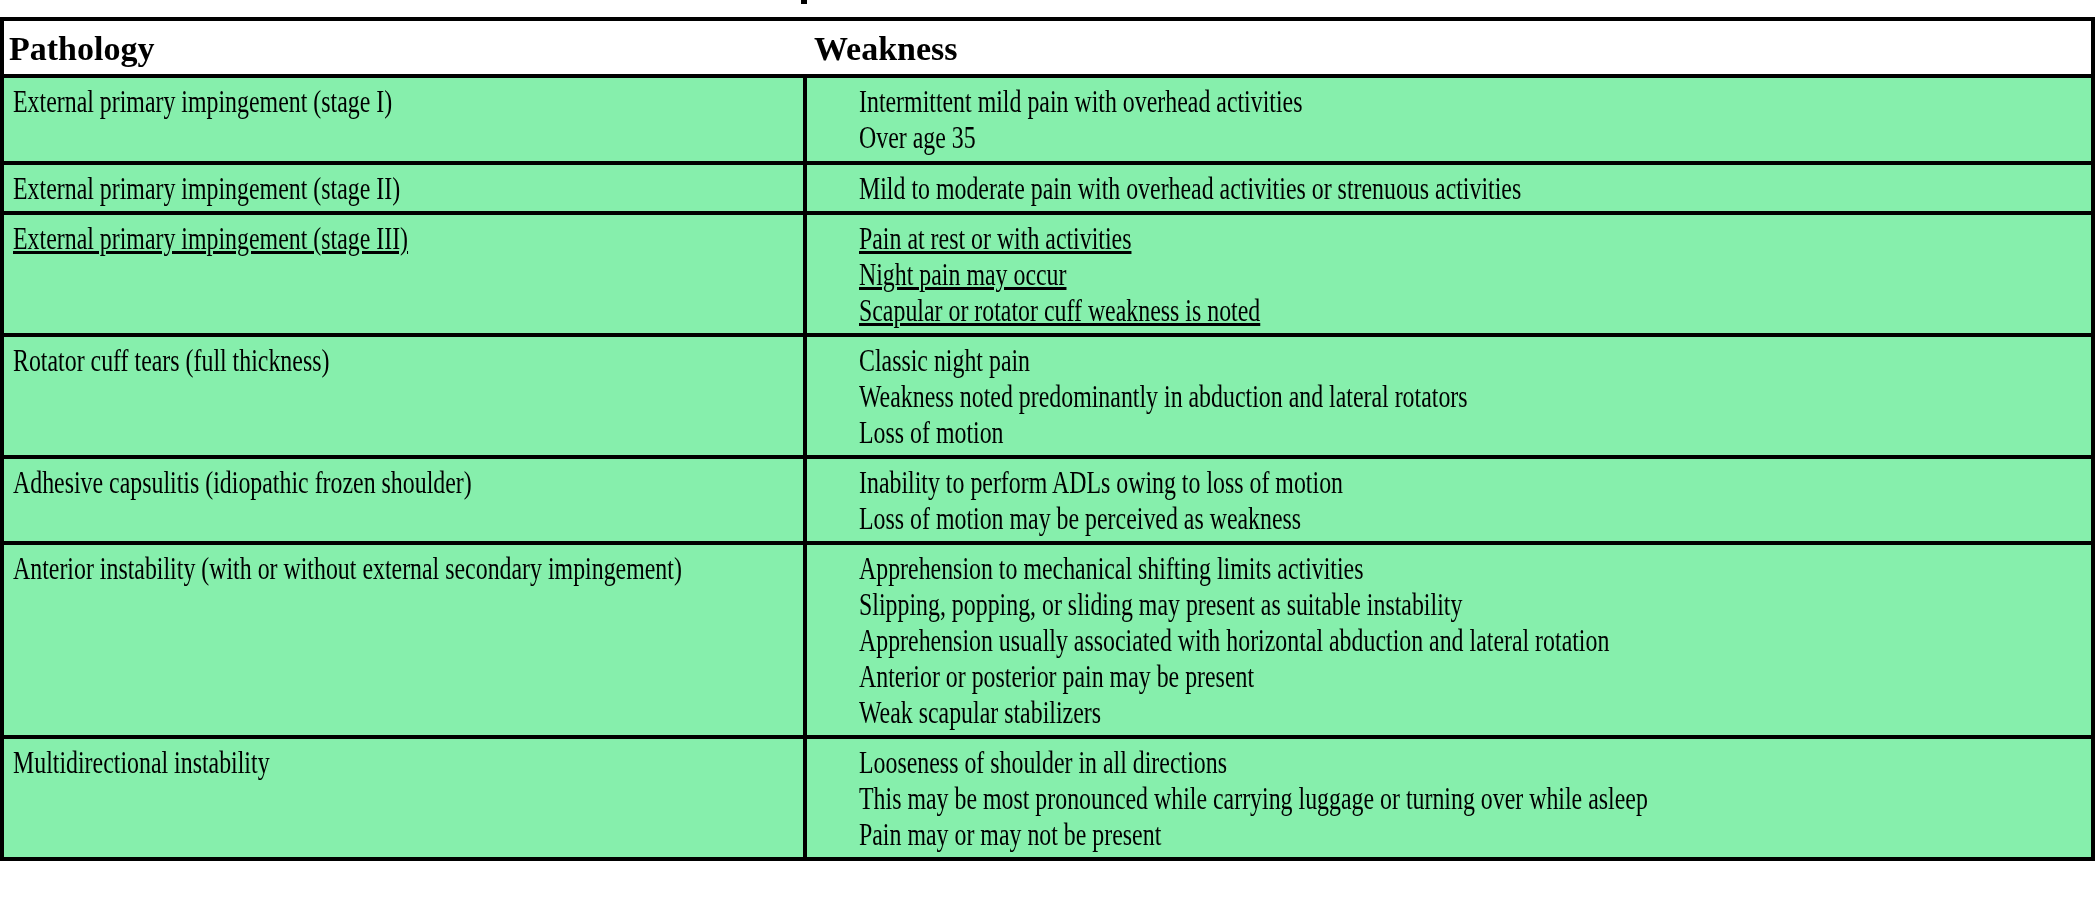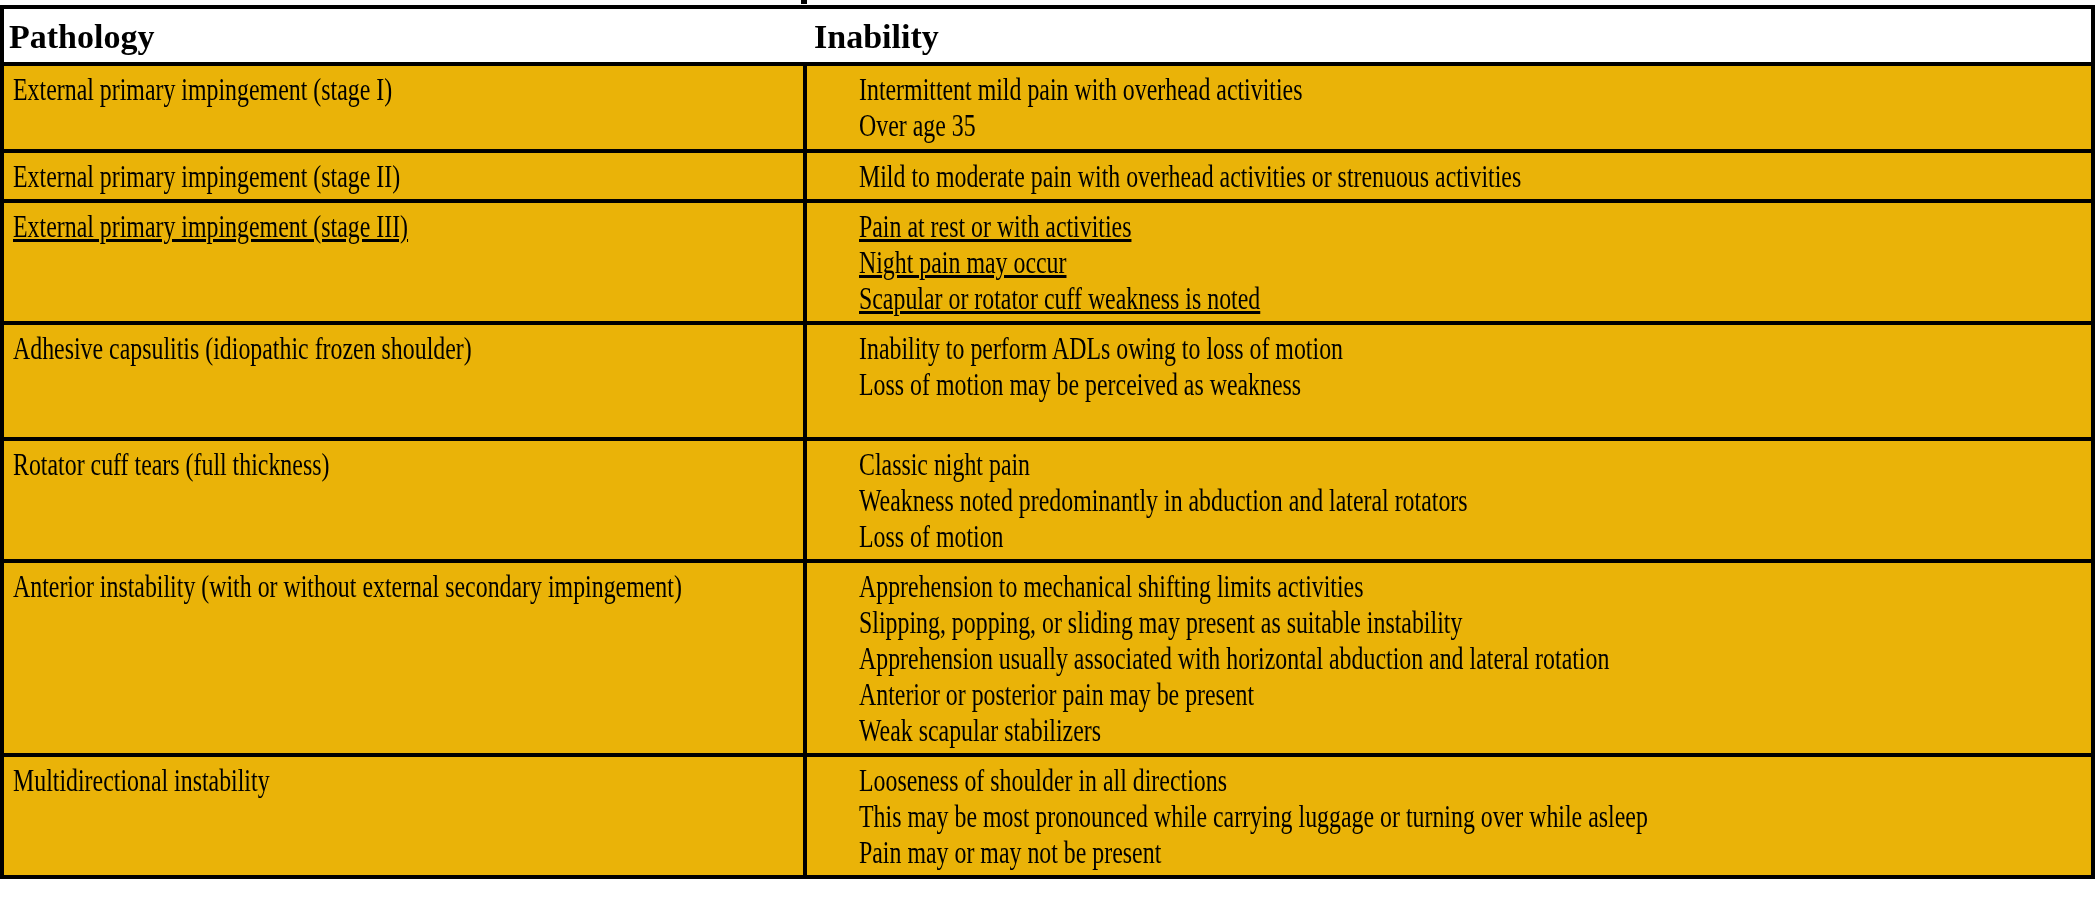--- a/index.html
+++ b/index.html
@@ -6,21 +6,21 @@
   html, body {
     background: #ffffff;
     font-family: "Liberation Serif", "DejaVu Serif", serif;
     color: #000000;
   }
   .page {
     position: relative;
     width: 2095px;
     height: 902px;
     background: #ffffff;
-    padding-top: 5px;
+    padding-top: 17px;
     overflow: hidden;
   }
   
   .top-stub {
     position: absolute;
     left: 801px;
     top: 0;
     width: 6px;
     height: 4px;
     background: #000000;
@@ -41,21 +41,21 @@
     font-weight: bold;
     line-height: 40px;
     padding: 8px 0 0 5px;
     border-bottom: 4px solid #000000;
     white-space: nowrap;
   }
   th.sym-header { padding-left: 9px; }
   td {
     border: 4px solid #000000;
     vertical-align: top;
-    background: #eab308;
+    background: #86efac;
     padding: 6px 0 4px 9px;
     overflow: visible;
   }
   td.sym-cell { padding-left: 52px; }
   
   .tline {
     font-size: 31px;
     line-height: 36px;
     white-space: nowrap;
     transform: scaleX(0.77);
@@ -77,21 +77,21 @@
   <div class="top-stub"></div>
 
   <table class="doc-table">
     <colgroup>
         <col class="c1">
         <col class="c2">
       </colgroup>
     <thead>
       <tr>
         <th class="path-header">Pathology</th>
-        <th class="sym-header">Inability</th>
+        <th class="sym-header">Weakness</th>
       </tr>
     </thead>
     <tbody>
 
       <tr>
         <td class="path-cell">
           <div class="tline">External primary impingement (stage I)</div>
         </td>
         <td class="sym-cell">
           <div class="tline">Intermittent mild pain with overhead activities</div>
@@ -114,36 +114,36 @@
         </td>
         <td class="sym-cell">
           <div class="tline">Pain at rest or with activities</div>
           <div class="tline">Night pain may occur</div>
           <div class="tline">Scapular or rotator cuff weakness is noted</div>
         </td>
       </tr>
 
       <tr>
         <td class="path-cell">
-          <div class="tline">Adhesive capsulitis (idiopathic frozen shoulder)</div>
-        </td>
-        <td class="sym-cell">
-          <div class="tline">Inability to perform ADLs owing to loss of motion</div>
-          <div class="tline">Loss of motion may be perceived as weakness</div>
-        </td>
-      </tr>
-
-      <tr>
-        <td class="path-cell">
           <div class="tline">Rotator cuff tears (full thickness)</div>
         </td>
         <td class="sym-cell">
           <div class="tline">Classic night pain</div>
           <div class="tline">Weakness noted predominantly in abduction and lateral rotators</div>
           <div class="tline">Loss of motion</div>
+        </td>
+      </tr>
+
+      <tr>
+        <td class="path-cell">
+          <div class="tline">Adhesive capsulitis (idiopathic frozen shoulder)</div>
+        </td>
+        <td class="sym-cell">
+          <div class="tline">Inability to perform ADLs owing to loss of motion</div>
+          <div class="tline">Loss of motion may be perceived as weakness</div>
         </td>
       </tr>
 
       <tr>
         <td class="path-cell">
           <div class="tline">Anterior instability (with or without external secondary impingement)</div>
         </td>
         <td class="sym-cell">
           <div class="tline">Apprehension to mechanical shifting limits activities</div>
           <div class="tline">Slipping, popping, or sliding may present as suitable instability</div>

